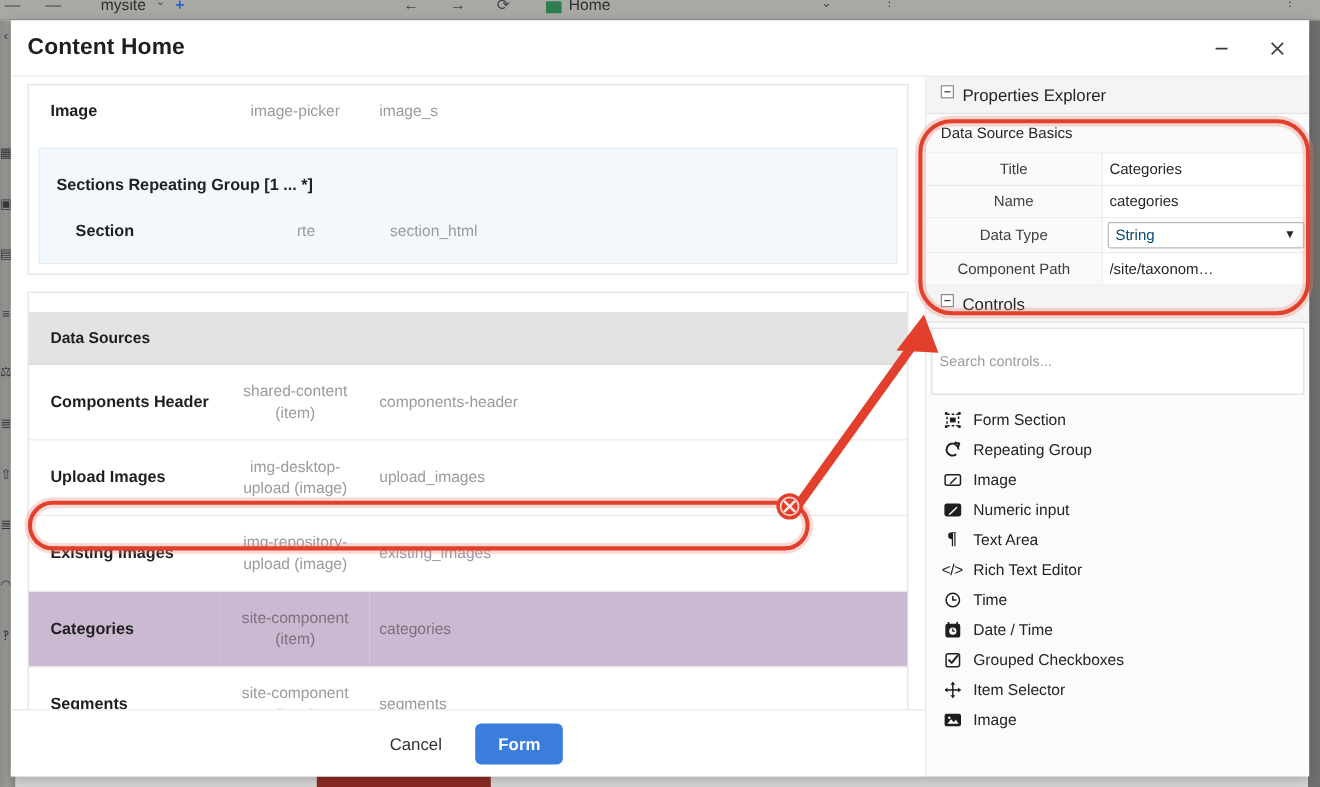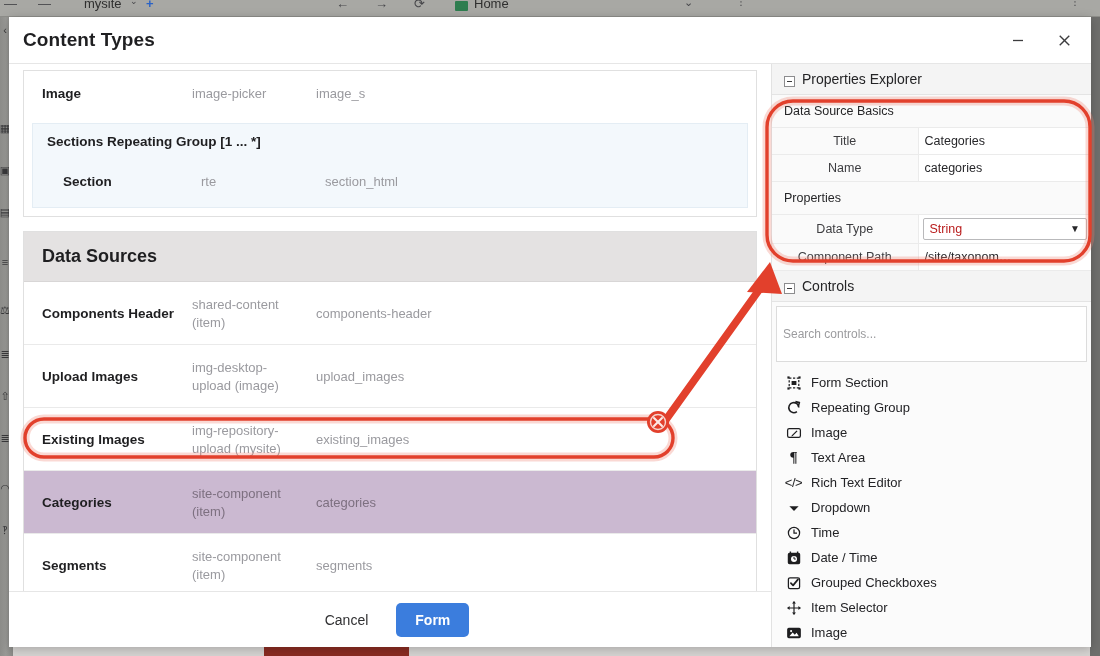--- a/index.html
+++ b/index.html
@@ -109,47 +109,48 @@
     border: 1px solid #e0e0e0;
     background: #fff;
     margin-bottom: 14px;
   }
   .card.flush-top { border-top: 1px solid #e0e0e0; margin-top: 6px; }
 
   table.grid { width: 100%; border-collapse: collapse; table-layout: fixed; }
   table.grid td { vertical-align: middle; }
 
   .col-name  { width: 160px; padding: 13px 8px 13px 18px; }
-  .col-type  { width: 124px; padding: 13px 8px; }
+  .col-type  { width: 124px; padding: 13px 8px; text-align: center; }
   .col-key   { padding: 13px 8px; }
 
   .fname { font-size: 13.5px; font-weight: bold; color: #1f1f21; }
   .fmeta { font-size: 13px; color: #9a9a9f; }
 
   tr.grid-row + tr.grid-row > td { border-top: 1px solid #eaeaea; }
 
   
   .rg-wrap { padding: 8px; }
   .rg-box {
     background: #f3f8fc;
     border: 1px solid #e4edf4;
-    padding: 2px 0 4px 0;
+    padding: 14px 0 4px 0;
   }
   .rg-title {
     font-size: 13.5px; font-weight: bold; color: #1f1f21;
     padding: 8px 0 10px 14px;
   }
   .rg-row .col-name { padding-left: 30px; }
 
   
   .sec-head {
     background: #e4e2e2;
     padding: 14px 18px;
-    font-size: 18px; font-weight: bold; color: #1f1f21;
+    font-size: 13px; font-weight: bold; color: #1f1f21;
     border-bottom: 1px solid #d8d6d6;
+    margin-top: 16px;
   }
   tr.ds-row.highlight > td {
     background: #cbb9d1;
   }
   tr.ds-row.highlight .fmeta { color: #7d7080; }
 
   
   #dialog-footer {
     flex: 0 0 56px; height: 56px;
     border-top: 1px solid #e6e6e6;
@@ -173,21 +174,21 @@
   
   #right-pane {
     flex: 0 0 319px; width: 319px;
     background: #fbfbfb;
     display: flex; flex-direction: column;
     overflow: hidden;
     position: relative;
   }
 
   .panel-head {
-    display: flex; align-items: flex-end; gap: 7px;
+    display: flex; align-items: flex-start; gap: 7px;
     padding: 7px 10px 7px 12px;
     font-size: 14px; color: #242426;
     background: #f4f4f4;
     border-bottom: 1px solid #e4e4e4;
   }
   .collapse-box {
     width: 11px; height: 11px; border: 1px solid #8c8c8e;
     background: #fff; position: relative; flex: 0 0 11px;
   }
   .collapse-box::after {
@@ -225,21 +226,21 @@
     font-size: 12.5px; color: #27272a; padding: 6px 6px;
     font-family: "Liberation Sans", sans-serif;
   }
   td.pval .selwrap {
     margin: 3px 4px; position: relative;
     border: 1px solid #b9b9bb; border-radius: 2px; background: #fff;
   }
   td.pval select {
     -webkit-appearance: none; appearance: none;
     width: 100%; border: none; outline: none; background: transparent;
-    font-size: 12.5px; color: #b91c1c;
+    font-size: 12.5px; color: #0c4a6e;
     padding: 3px 22px 3px 6px;
     font-family: "Liberation Sans", sans-serif;
   }
   td.pval .selcaret {
     position: absolute; right: 6px; top: 50%; transform: translateY(-50%);
     pointer-events: none; color: #27272a; font-size: 10px; line-height: 1;
   }
 
   #controls-search {
     width: calc(100% - 8px); margin: 4px;
@@ -306,21 +307,21 @@
     <div class="rail-ico" style="top:508px;">‽</div>
   </div>
 
   <div id="right-rail"></div>
   <div id="bottom-strip"></div>
   <div id="bottom-accent"></div>
 
   <div id="dialog">
 
     <div id="dialog-titlebar">
-      <div id="dialog-title">Content Types</div>
+      <div id="dialog-title">Content Home</div>
       <div id="titlebar-actions">
         <button class="win-btn" aria-label="minimize">
           <svg width="16" height="16" viewBox="0 0 16 16" aria-hidden="true">
             <line x1="3" y1="8.5" x2="13" y2="8.5" stroke="#3c3c3e" stroke-width="1.3"></line>
           </svg>
         </button>
         <button class="win-btn" aria-label="close">
           <svg width="17" height="17" viewBox="0 0 16 16" aria-hidden="true">
             <line x1="3.5" y1="3.5" x2="12.5" y2="12.5" stroke="#3c3c3e" stroke-width="1.3"></line>
             <line x1="12.5" y1="3.5" x2="3.5" y2="12.5" stroke="#3c3c3e" stroke-width="1.3"></line>
@@ -369,21 +370,21 @@
                     <td class="col-type"><span class="fmeta">shared-content (item)</span></td>
                     <td class="col-key"><span class="fmeta">components-header</span></td>
                   </tr>
                   <tr class="grid-row ds-row">
                     <td class="col-name"><span class="fname">Upload Images</span></td>
                     <td class="col-type"><span class="fmeta">img-desktop-upload (image)</span></td>
                     <td class="col-key"><span class="fmeta">upload_images</span></td>
                   </tr>
                   <tr class="grid-row ds-row">
                     <td class="col-name"><span class="fname">Existing Images</span></td>
-                    <td class="col-type"><span class="fmeta">img-repository-upload (mysite)</span></td>
+                    <td class="col-type"><span class="fmeta">img-repository-upload (image)</span></td>
                     <td class="col-key"><span class="fmeta">existing_images</span></td>
                   </tr>
                   <tr class="grid-row ds-row highlight">
                     <td class="col-name"><span class="fname">Categories</span></td>
                     <td class="col-type"><span class="fmeta">site-component (item)</span></td>
                     <td class="col-key"><span class="fmeta">categories</span></td>
                   </tr>
                   <tr class="grid-row ds-row">
                     <td class="col-name"><span class="fname">Segments</span></td>
                     <td class="col-type"><span class="fmeta">site-component (item)</span></td>
@@ -415,21 +416,20 @@
                 <tr>
                   <td class="plabel">Title</td>
                   <td class="pval"><input type="text" class="txtfield" value="Categories" style=""></td>
                 </tr>
                 <tr>
                   <td class="plabel">Name</td>
                   <td class="pval"><input type="text" class="txtfield" value="categories" style=""></td>
                 </tr>
               </tbody>
             </table>
-            <div class="props-group-label">Properties</div>
             <table class="props">
               <tbody>
                 <tr>
                   <td class="plabel">Data Type</td>
                   <td class="pval">
                     <div class="selwrap"><select><option>String</option><option>Number</option><option>Boolean</option><option>Date</option><option>Object</option></select><span class="selcaret">▼</span></div>
                   </td>
                 </tr>
                 <tr>
                   <td class="plabel">Component Path</td>
@@ -473,37 +473,38 @@
               <span class="ctrl-ico">
                 <svg width="16" height="16" viewBox="0 0 16 16" fill="none" stroke="#1e1e20" stroke-width="1.25">
                   <rect x="1.6" y="3.6" width="12.8" height="8.8" rx="1.6"></rect>
                   <path d="M10.6 5.4 L5.8 10.2 L5.3 11.6 L6.7 11.1 L11.5 6.3 Z" fill="#1e1e20" stroke="none"></path>
                 </svg>
               </span>
               <span>Image</span>
             </div>
             <div class="ctrl-item">
               <span class="ctrl-ico">
+                <svg width="16" height="16" viewBox="0 0 16 16" fill="none" stroke="#1e1e20" stroke-width="1.25">
+                  <rect x="1.6" y="3.2" width="12.8" height="9.6" rx="1.4" fill="#1e1e20" stroke="#1e1e20"></rect>
+                  <path d="M11 5.2 L5 11.2 L4.5 12.4 L5.9 11.9 L11.9 6 Z" fill="#ffffff" stroke="none"></path>
+                </svg>
+              </span>
+              <span>Numeric input</span>
+            </div>
+            <div class="ctrl-item">
+              <span class="ctrl-ico">
                 <span style="font-size:15px;font-weight:bold;color:#1e1e20;line-height:1;font-family:'Liberation Serif',serif;">¶</span>
               </span>
               <span>Text Area</span>
             </div>
             <div class="ctrl-item">
               <span class="ctrl-ico">
                 <span style="font-size:13px;color:#1e1e20;line-height:1;letter-spacing:-.5px;">&lt;/&gt;</span>
               </span>
               <span>Rich Text Editor</span>
-            </div>
-            <div class="ctrl-item">
-              <span class="ctrl-ico">
-                <svg width="16" height="16" viewBox="0 0 16 16" fill="none" stroke="#1e1e20" stroke-width="1.25">
-                  <path d="M3.4 6.2 L8 11 L12.6 6.2 Z" fill="#1e1e20" stroke="none"></path>
-                </svg>
-              </span>
-              <span>Dropdown</span>
             </div>
             <div class="ctrl-item">
               <span class="ctrl-ico">
                 <svg width="16" height="16" viewBox="0 0 16 16" fill="none" stroke="#1e1e20" stroke-width="1.25">
                   <circle cx="8" cy="8" r="5.6"></circle>
                   <path d="M8 4.6 V8 H11"></path>
                 </svg>
               </span>
               <span>Time</span>
             </div>

